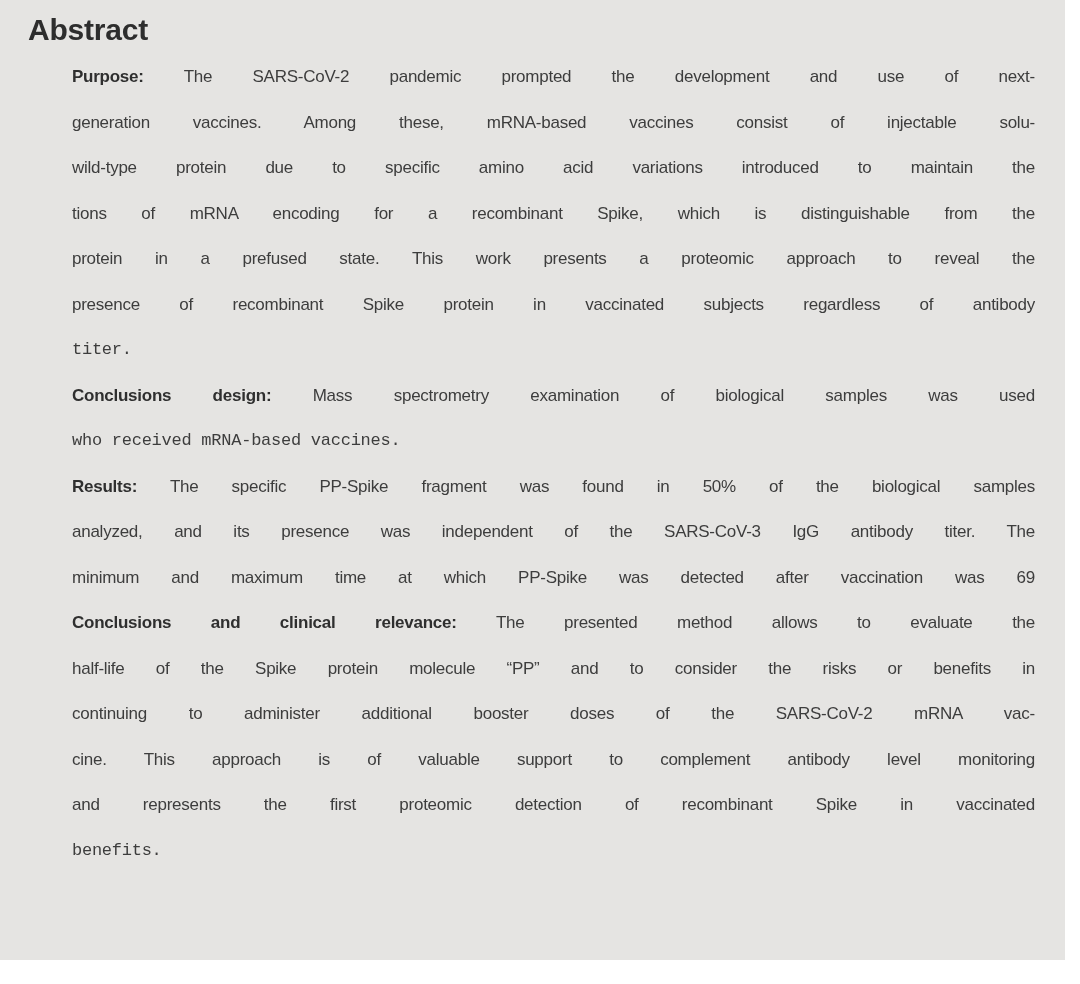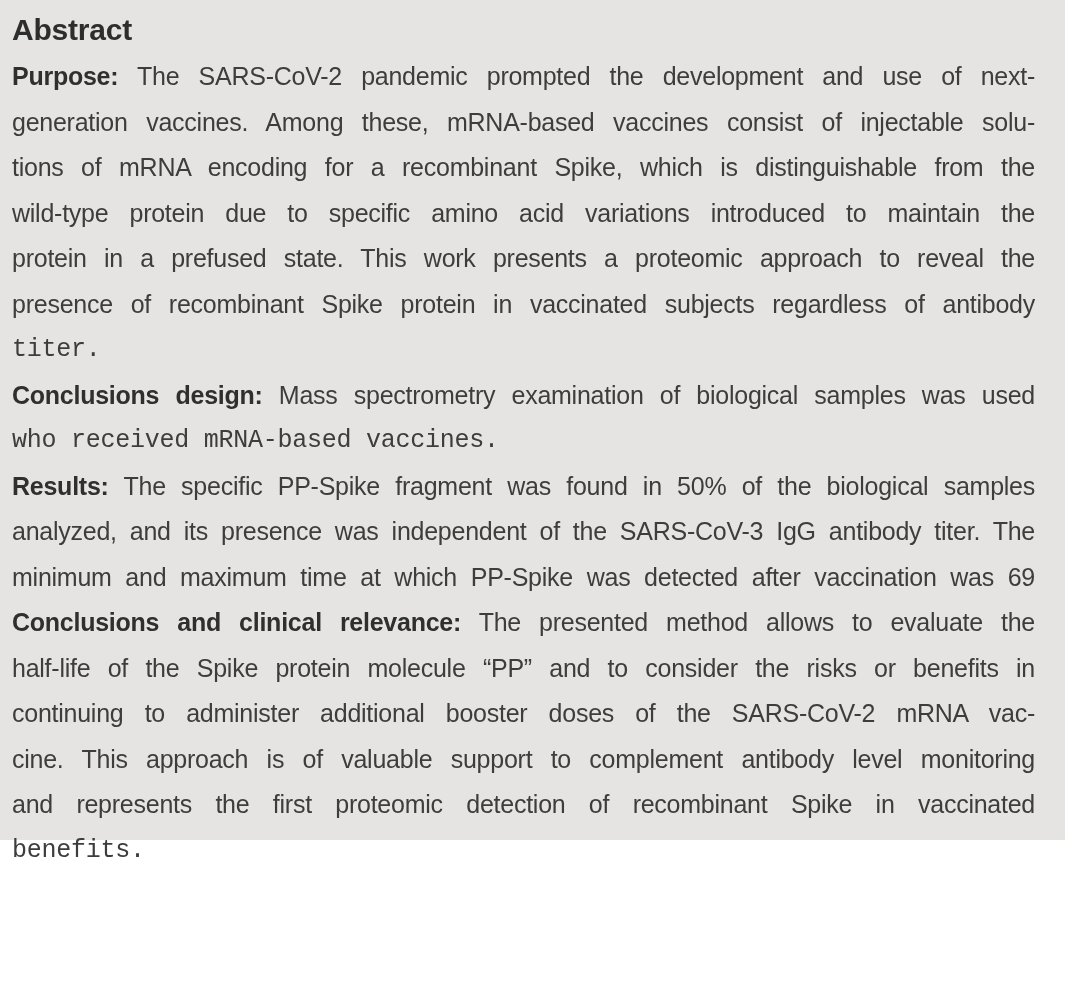--- a/index.html
+++ b/index.html
@@ -13,24 +13,24 @@
     height: 984px;
     background: #ffffff;
     overflow: hidden;
     font-family: "Liberation Sans", "DejaVu Sans", sans-serif;
   }
   .abstract-panel {
     position: absolute;
     left: 0;
     top: 0;
     width: 1065px;
-    height: 840px;
+    height: 960px;
     background: #e5e4e2;
     box-sizing: border-box;
-    padding: 9px 30px 0 12px;
+    padding: 9px 30px 0 28px;
   }
   .right-margin {
     position: absolute;
     right: 0;
     top: 0;
     width: 15px;
     height: 984px;
     background: #ffffff;
   }
   .abstract-heading {
@@ -38,50 +38,51 @@
     font-size: 30px;
     line-height: 42px;
     font-weight: 700;
     color: #2d2d2d;
     letter-spacing: -0.2px;
   }
   .para {
     margin: 0;
   }
   .line {
-    font-size: 25px;
+    font-size: 17px;
     line-height: 45.5px;
     color: #3d3d3d;
     letter-spacing: -0.25px;
     white-space: nowrap;
     overflow: hidden;
     text-align: justify;
     text-align-last: justify;
+    margin-left: 44px;
   }
   .line.last {
     text-align-last: left;
     font-family: Liberation Mono, monospace;
   }
   .para-label {
     font-weight: 700;
     color: #2f2f2f;
   }
 </style>
 </head>
 <body>
 
 <div class="page">
   <div class="abstract-panel">
     <h2 class="abstract-heading">Abstract</h2>
     <div id="abstract-body">
         <div class="para">
           <div class="line"><span class="para-label">Purpose:</span> The SARS-CoV-2 pandemic prompted the development and use of next-</div>
           <div class="line">generation vaccines. Among these, mRNA-based vaccines consist of injectable solu-</div>
+          <div class="line">wild-type protein due to specific amino acid variations introduced to maintain the</div>
           <div class="line">tions of mRNA encoding for a recombinant Spike, which is distinguishable from the</div>
-          <div class="line">wild-type protein due to specific amino acid variations introduced to maintain the</div>
           <div class="line">protein in a prefused state. This work presents a proteomic approach to reveal the</div>
           <div class="line">presence of recombinant Spike protein in vaccinated subjects regardless of antibody</div>
           <div class="line last">titer.</div>
         </div>
         <div class="para">
           <div class="line"><span class="para-label">Conclusions design:</span> Mass spectrometry examination of biological samples was used</div>
           <div class="line last">who received mRNA-based vaccines.</div>
         </div>
         <div class="para">
           <div class="line"><span class="para-label">Results:</span> The specific PP-Spike fragment was found in 50% of the biological samples</div>

